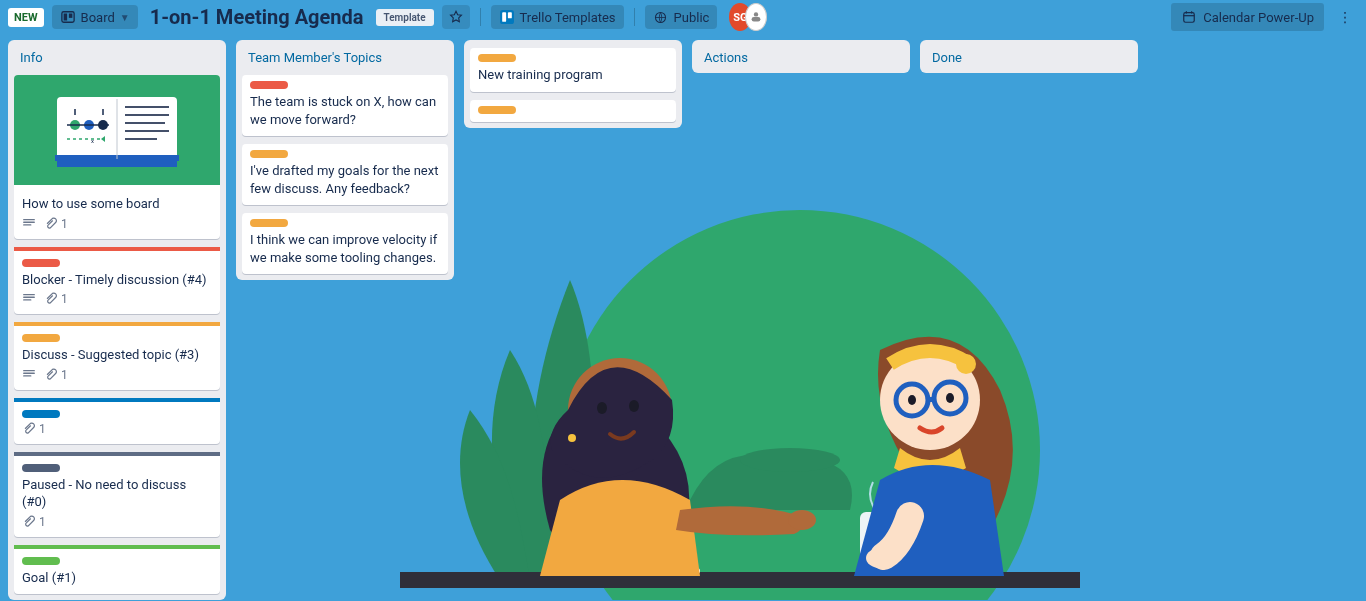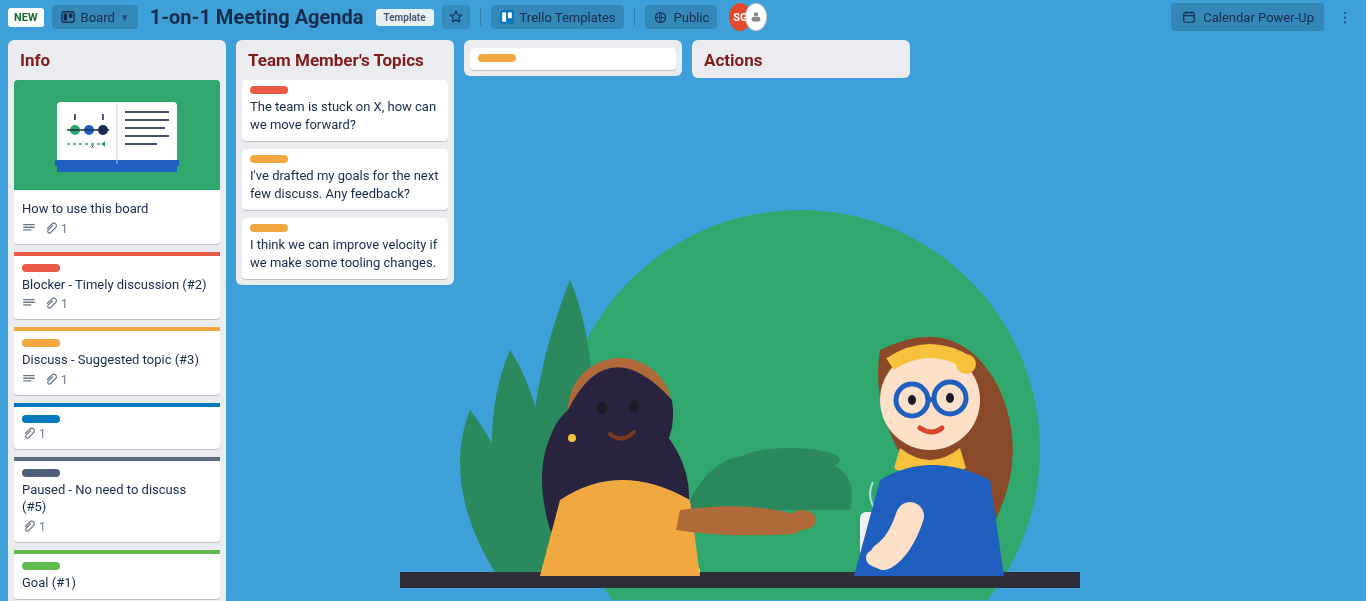--- a/index.html
+++ b/index.html
@@ -18,21 +18,21 @@
   .avatar { width:22px; height:28px; border-radius:50%; display:inline-flex; align-items:center; justify-content:center; font-size:11px; font-weight:700; color:#fff; }
   .avatar.sg { background:#e24a2b; }
   .avatar.bot { background:#fff; border:1px solid #ccc; color:#555; }
   .spacer { flex:1; }
   .calendar-btn { background: rgba(0,0,0,0.15); color:#172b4d; padding:6px 10px; border-radius:3px; display:flex; align-items:center; gap:6px; font-size:13px; cursor:pointer; }
   .vmore { color:#172b4d; padding:4px 6px; cursor:pointer; }
 
   
   .board { display:flex; align-items:flex-start; gap:10px; padding:6px 8px; position:relative; z-index:2; }
   .list { width:218px; background:#ebecf0; border-radius:6px; padding:8px 6px 6px 6px; display:flex; flex-direction:column; gap:8px; }
-  .list-header { font-weight:700; font-size:17px; color:#7f1d1d; padding:2px 4px 2px 6px; }
+  .list-header { font-weight:400; font-size:13px; color:#0369a1; padding:2px 4px 2px 6px; }
   .card { background:#fff; border-radius:4px; box-shadow:0 1px 0 rgba(9,30,66,0.2); padding:6px 8px 8px 8px; font-size:13px; color:#172b4d; display:flex; flex-direction:column; gap:4px; cursor:pointer; }
   .label { width:38px; height:8px; border-radius:4px; }
   .label.red { background:#eb5a46; }
   .label.orange { background:#f2a840; }
   .label.blue { background:#0079bf; }
   .label.gray { background:#505f79; }
   .label.green { background:#61bd4f; }
   .card .top-bar { height:4px; margin:-6px -8px 4px -8px; }
   .top-bar.red { background:#eb5a46; }
   .top-bar.orange { background:#f2a840; }
@@ -145,37 +145,37 @@
               <circle cx="42" cy="40" r="5" fill="#1f5fbf"></circle>
               <circle cx="56" cy="40" r="5" fill="#172b4d"></circle>
               <path d="M20 40 h42" stroke="#172b4d" stroke-width="1.5"></path>
               <path d="M28 30 v-6 M56 30 v-6" stroke="#172b4d" stroke-width="1.5"></path>
               <path d="M20 54 h36" stroke="#2fa76d" stroke-dasharray="3 3" stroke-width="1.5"></path>
               <path d="M54 54 l4 -3 v6 z" fill="#2fa76d"></path>
               <text x="44" y="58" font-size="6" fill="#172b4d">x</text>
             </g>
           </svg>
         </div>
-        <div class="card-title">How to use this board</div>
+        <div class="card-title">How to use some board</div>
         <div class="badges">
           <span class="b-icon"><svg viewBox="0 0 16 16" width="14" height="14">
               <path d="M2 3h12M2 6h12M2 9h8" stroke="#6b778c" stroke-width="1.6" stroke-linecap="round"></path>
             </svg></span>
           <span style="display: inline-flex; align-items: center; gap: 3px;">
             <svg viewBox="0 0 16 16" width="14" height="14">
               <path d="M10 4l-5 5a2 2 0 102.8 2.8l5.2-5.2a3 3 0 10-4.2-4.2L3.5 7.7" fill="none" stroke="#6b778c" stroke-width="1.4"></path>
             </svg>
             <span>1</span>
           </span>
         </div>
       </div>
       <div class="card">
         <div class="top-bar red"></div>
         <div class="label red"></div>
-        <div class="card-title">Blocker - Timely discussion (#2)</div>
+        <div class="card-title">Blocker - Timely discussion (#4)</div>
         <div class="badges">
           <span class="b-icon"><svg viewBox="0 0 16 16" width="14" height="14">
               <path d="M2 3h12M2 6h12M2 9h8" stroke="#6b778c" stroke-width="1.6" stroke-linecap="round"></path>
             </svg></span>
           <span style="display: inline-flex; align-items: center; gap: 3px;">
             <svg viewBox="0 0 16 16" width="14" height="14">
               <path d="M10 4l-5 5a2 2 0 102.8 2.8l5.2-5.2a3 3 0 10-4.2-4.2L3.5 7.7" fill="none" stroke="#6b778c" stroke-width="1.4"></path>
             </svg>
             <span>1</span>
           </span>
@@ -205,21 +205,21 @@
             <svg viewBox="0 0 16 16" width="14" height="14">
               <path d="M10 4l-5 5a2 2 0 102.8 2.8l5.2-5.2a3 3 0 10-4.2-4.2L3.5 7.7" fill="none" stroke="#6b778c" stroke-width="1.4"></path>
             </svg>
             <span>1</span>
           </span>
         </div>
       </div>
       <div class="card">
         <div class="top-bar gray"></div>
         <div class="label gray"></div>
-        <div class="card-title">Paused - No need to discuss (#5)</div>
+        <div class="card-title">Paused - No need to discuss (#0)</div>
         <div class="badges">
           <span style="display: inline-flex; align-items: center; gap: 3px;">
             <svg viewBox="0 0 16 16" width="14" height="14">
               <path d="M10 4l-5 5a2 2 0 102.8 2.8l5.2-5.2a3 3 0 10-4.2-4.2L3.5 7.7" fill="none" stroke="#6b778c" stroke-width="1.4"></path>
             </svg>
             <span>1</span>
           </span>
         </div>
       </div>
       <div class="card">
@@ -239,24 +239,31 @@
         <div class="card-title">I've drafted my goals for the next few discuss. Any feedback?</div>
       </div>
       <div class="card">
         <div class="label orange"></div>
         <div class="card-title">I think we can improve velocity if we make some tooling changes.</div>
       </div>
     </div>
     <div class="list">
       <div class="card">
         <div class="label orange"></div>
+        <div class="card-title">New training program</div>
+      </div>
+      <div class="card">
+        <div class="label orange"></div>
       </div>
     </div>
     <div class="list">
       <div class="list-header">Actions</div>
+    </div>
+    <div class="list">
+      <div class="list-header">Done</div>
     </div>
   </div>
 
 <div class="illustration">
   <svg viewBox="0 0 720 400" width="720" height="400">
 
     <circle cx="430" cy="250" r="240" fill="#2fa76d"></circle>
 
     <g fill="#2a8a5e">
       <path d="M170 380 C150 280 160 180 200 80 C230 150 230 260 210 380 Z"></path>

